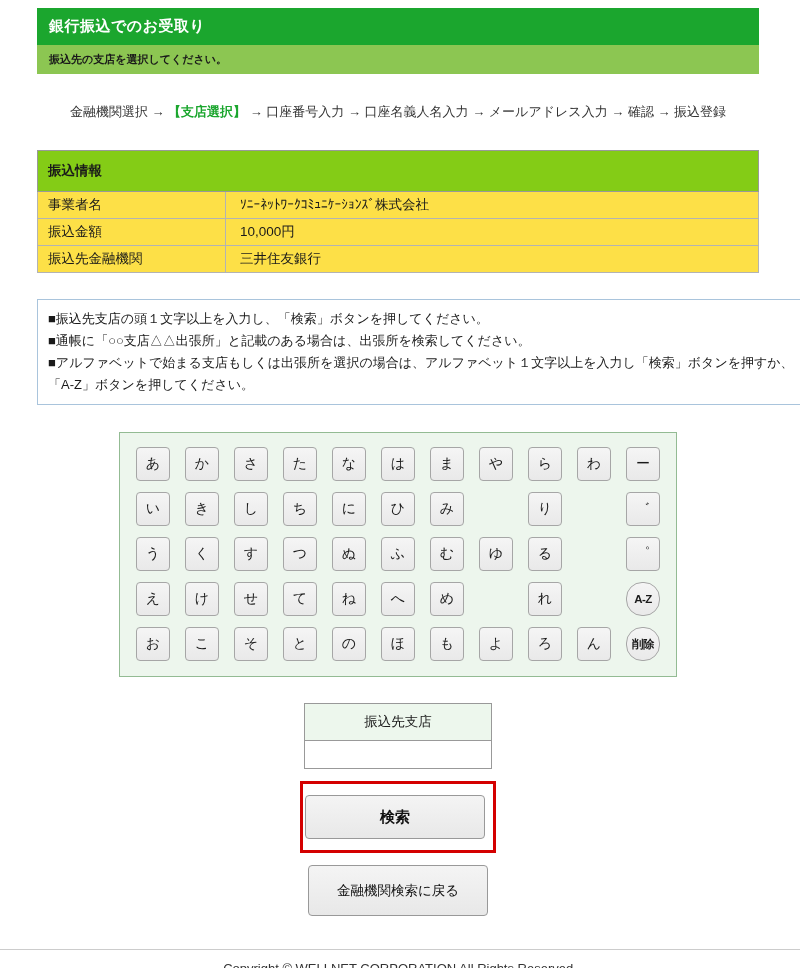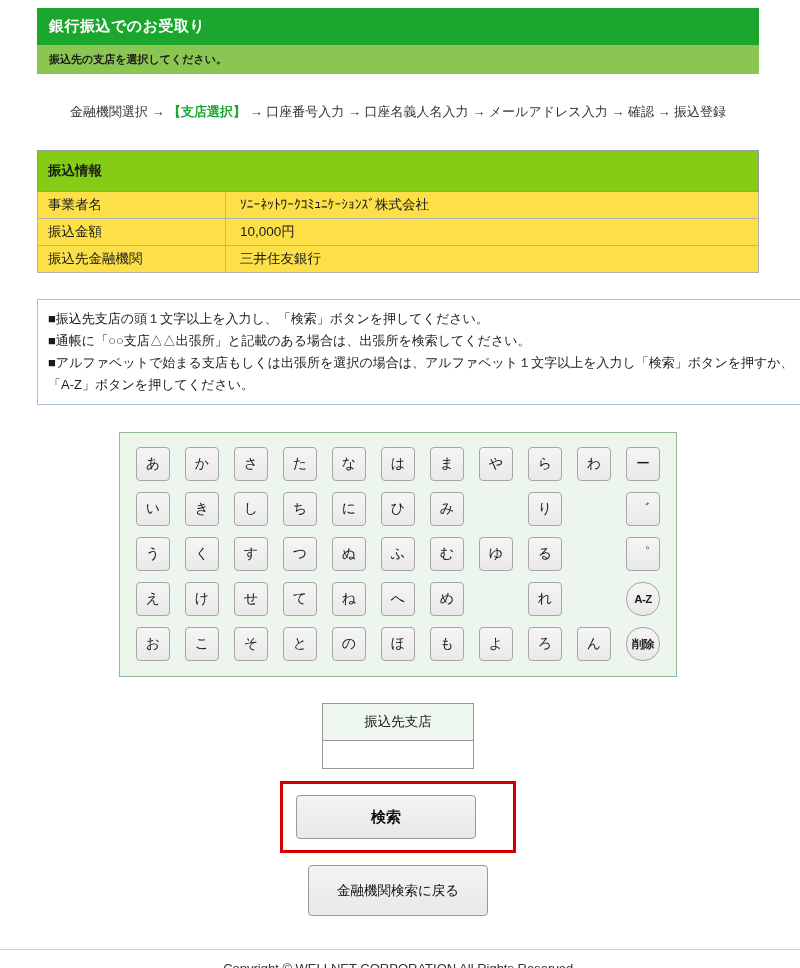--- a/index.html
+++ b/index.html
@@ -32,30 +32,30 @@
         padding:14px 0 15px 16px; }
   .kb-grid { display:grid; grid-template-columns:repeat(11, 34px);
              column-gap:15px; row-gap:11px; }
   .key { width:34px; height:34px; background:linear-gradient(#F5F5F5,#E9E9E9);
          border:1px solid #A6A6A6; border-radius:4px; font-size:14px; color:#1a1a1a;
          display:flex; align-items:center; justify-content:center; cursor:pointer;
          font-family:"Liberation Sans", sans-serif; padding:0; }
   .key.small { font-size:11.5px; font-weight:bold; letter-spacing:-0.5px;border-radius:16px; }
   .key-spacer { width:34px; height:34px; }
 
-  table.branch-table { width:152px; margin:26px auto 12px; border-collapse:collapse;
+  table.branch-table { width:188px; margin:26px auto 12px; border-collapse:collapse;
                        font-size:13.5px; color:#1a1a1a; }
   .branch-table th { background:#EDF7ED; border:1px solid #999; font-weight:normal;
                      text-align:center; padding:9px 4px; }
   .branch-table td { border:1px solid #999; height:28px; padding:0; background:#fff; }
   .branch-input { width:100%; height:26px; border:none; outline:none; font-size:13px;
                   padding:0 4px; background:transparent; }
 
-  .search-wrap { width:236px; margin:10px auto 12px; border:3px solid #D40000;
-                 padding:11px 13px; }
+  .search-wrap { width:196px; margin:10px auto 12px; border:3px solid #D40000;
+                 padding:11px 2px; }
   .btn { display:block; width:180px; background:linear-gradient(#F4F4F4,#E8E8E8);
          border:1px solid #999; border-radius:4px; color:#111; cursor:pointer;
          font-family:"Liberation Sans", sans-serif; }
   .btn-search { height:44px; font-size:15px; font-weight:bold; }
   .btn-back { height:51px; font-size:13.5px; margin:8px auto 0; }
 
   .footer { margin-top:33px; border-top:1px solid #CCC; padding:11px 0 14px;
             text-align:center; font-size:13px; color:#333; width:800px; }
 </style>
 </head>

